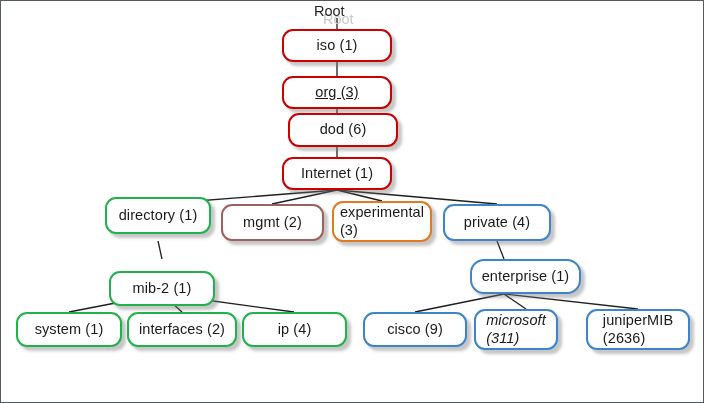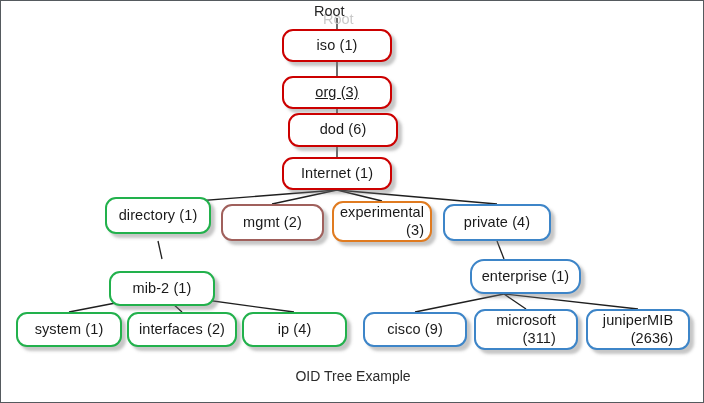--- a/index.html
+++ b/index.html
@@ -30,21 +30,21 @@
   }
   .node {
     position: absolute;
     box-sizing: border-box;
     background: #ffffff;
     border: 2px solid #cc0000;
     border-radius: 11px;
     display: flex;
     align-items: center;
     justify-content: center;
-    text-align: right;
+    text-align: left;
     color: #1a1a1a;
     font-size: 14.5px;
     line-height: 1.18;
     letter-spacing: 0.1px;
     box-shadow: 4px 4px 3px rgba(120,120,120,0.42);
     z-index: 3;
     white-space: pre-line;
   }
   .node-label {
     display: block;
@@ -110,20 +110,19 @@
       <div class="node" style="left: 220px; top: 203px; width: 103px; height: 37px; border-color: rgb(160, 96, 92);"><span class="node-label">mgmt (2)</span></div>
       <div class="node" style="left: 331px; top: 200px; width: 100px; height: 41px; border-color: rgb(224, 123, 32);"><span class="node-label">experimental
 (3)</span></div>
       <div class="node" style="left: 442px; top: 203px; width: 108px; height: 37px; border-color: rgb(61, 133, 200);"><span class="node-label">private (4)</span></div>
       <div class="node" style="left: 108px; top: 258px; width: 106px; height: 35px; border-color: rgb(34, 177, 76); margin-top: 12px;"><span class="node-label">mib-2 (1)</span></div>
       <div class="node" style="left: 469px; top: 258px; width: 111px; height: 35px; border-color: rgb(61, 133, 200); border-radius: 14px;"><span class="node-label">enterprise (1)</span></div>
       <div class="node" style="left: 15px; top: 311px; width: 106px; height: 35px; border-color: rgb(34, 177, 76);"><span class="node-label">system (1)</span></div>
       <div class="node" style="left: 126px; top: 311px; width: 110px; height: 35px; border-color: rgb(34, 177, 76);"><span class="node-label">interfaces (2)</span></div>
       <div class="node" style="left: 241px; top: 311px; width: 105px; height: 35px; border-color: rgb(34, 177, 76);"><span class="node-label">ip (4)</span></div>
       <div class="node" style="left: 362px; top: 311px; width: 104px; height: 35px; border-color: rgb(61, 133, 200);"><span class="node-label">cisco (9)</span></div>
-      <div class="node" style="left: 473px; top: 308px; width: 104px; height: 41px; border-color: rgb(61, 133, 200);"><span class="node-label">microsoft
+      <div class="node" style="left: 473px; top: 308px; width: 84px; height: 41px; border-color: rgb(61, 133, 200); font-style: italic;"><span class="node-label">microsoft
 (311)</span></div>
       <div class="node" style="left: 585px; top: 308px; width: 104px; height: 41px; border-color: rgb(61, 133, 200);"><span class="node-label">juniperMIB
 (2636)</span></div>
     </div>
 
-  <div id="caption" style="top: 367px;">OID Tree Example</div>
 </div>
 
 </body></html>

